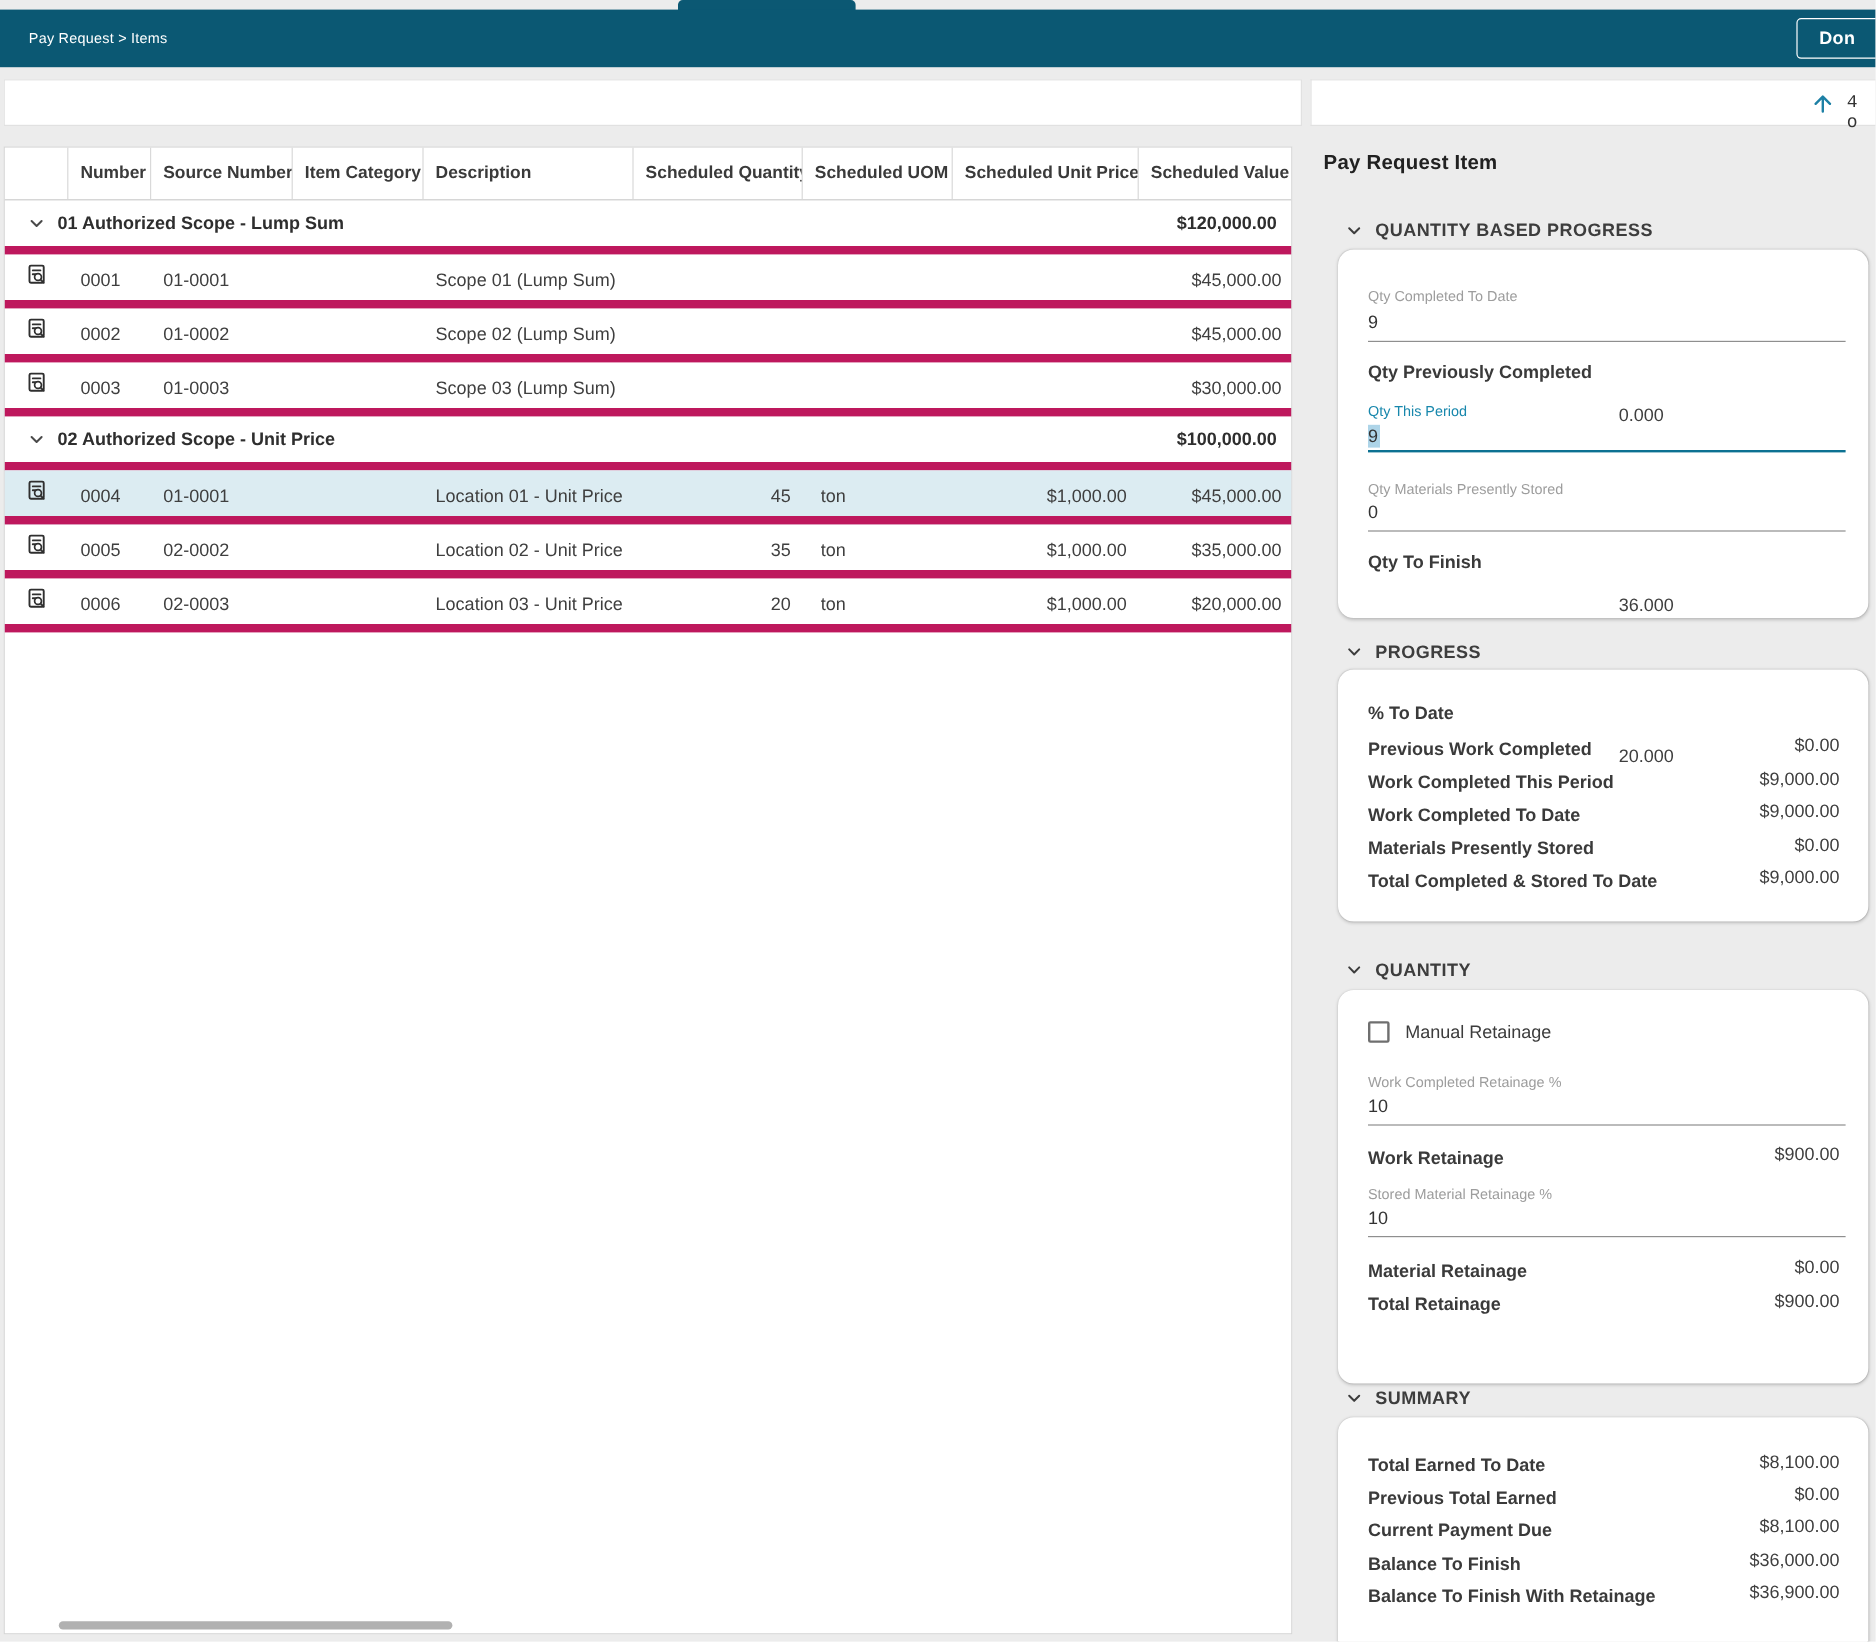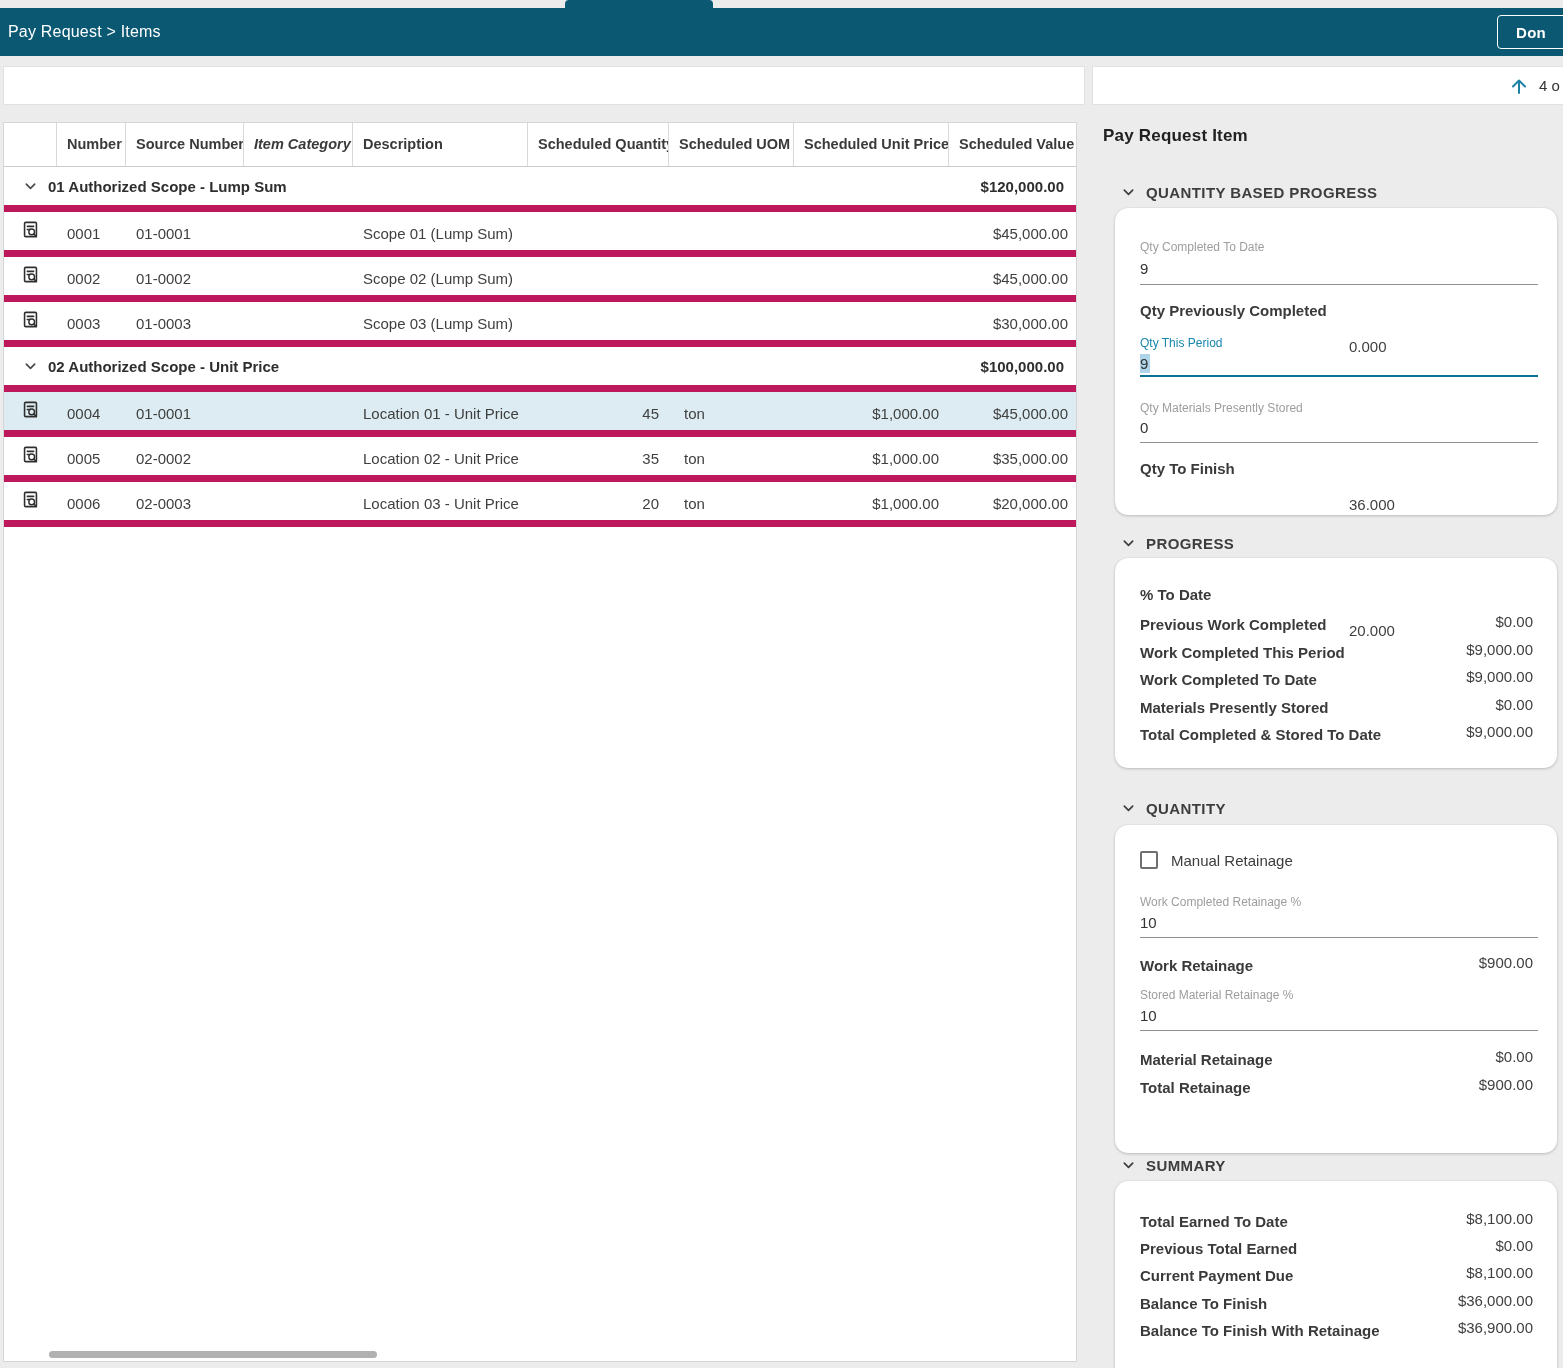--- a/index.html
+++ b/index.html
@@ -3,39 +3,39 @@
 <meta charset="utf-8">
 <style>
   * { margin:0; padding:0; box-sizing:border-box; }
   html,body { width:1563px; height:1368px; }
   body { background:#ececec; font-family:"Liberation Sans", sans-serif; overflow:hidden; position:relative; }
   .screen { position:absolute; inset:0; }
 
   
   .tab-notch { position:absolute; left:565px; top:0; width:148px; height:10px; background:#0b5873; border-radius:4px 4px 0 0; }
   .appbar { position:absolute; left:0; top:8px; width:1563px; height:48px; background:#0b5873; display:flex; align-items:center; }
-  .crumb { color:#ffffff; font-size:16px; margin-left:8px; letter-spacing:.2px; }
+  .crumb { color:#ffffff; font-size:12px; margin-left:24px; letter-spacing:.2px; }
   .done-btn { position:absolute; left:1497px; top:7px; height:34px; width:110px; background:transparent; border:1px solid #ffffff; border-radius:4px; color:#fff; font-weight:bold; font-size:15px; text-align:left; padding-left:18px; font-family:"Liberation Sans",sans-serif; letter-spacing:.3px; }
 
   
   .toolbar { position:absolute; top:66px; height:39px; background:#fff; border:1px solid #e1e1e1; }
   .toolbar-left { left:3px; width:1082px; }
   .toolbar-right { left:1092px; width:471px; border-right:none; }
   .up-icon { position:absolute; left:416px; top:9px; width:20px; height:20px; }
-  .count { position:absolute; left:446px; top:10px; font-size:15px; color:#333; }
+  .count { position:absolute; left:446px; top:10px; font-size:15px; color:#333;font-family:Liberation Mono, monospace; }
 
   
   .grid { position:absolute; left:3px; top:122px; width:1074px; height:1240px; background:#fff; border:1px solid #d6d6d6; }
   .ghead { display:flex; height:44px; border-bottom:1px solid #cccccc; }
   .hcell { font-weight:bold; font-size:14.5px; color:#3a3a3a; line-height:43px; padding:0 10px; border-right:1px solid #d9d9d9; white-space:nowrap; overflow:hidden; }
   .hcell:last-child { border-right:none; }
   .c-icon { width:53px; flex:none; }
   .c-num  { width:69px; flex:none; }
   .c-src  { width:118px; flex:none; }
-  .c-cat  { width:109px; flex:none;font-style:italic; }
+  .c-cat  { width:109px; flex:none; }
   .c-desc { width:175px; flex:none; }
   .c-qty  { width:141px; flex:none; }
   .c-uom  { width:125px; flex:none; }
   .c-price{ width:155px; flex:none; }
   .c-val  { width:129px; flex:none; }
   .grow { display:flex; height:45px; border-bottom:7px solid #be185d; align-items:stretch; }
   .cell { font-size:15px; color:#3f3f3f; line-height:44px; padding:0 10px; white-space:nowrap; overflow:hidden; }
   .cell.uompad { padding-left:15px; }
   .num { text-align:right; }
   .row.selected { background:#dcecf2; }

